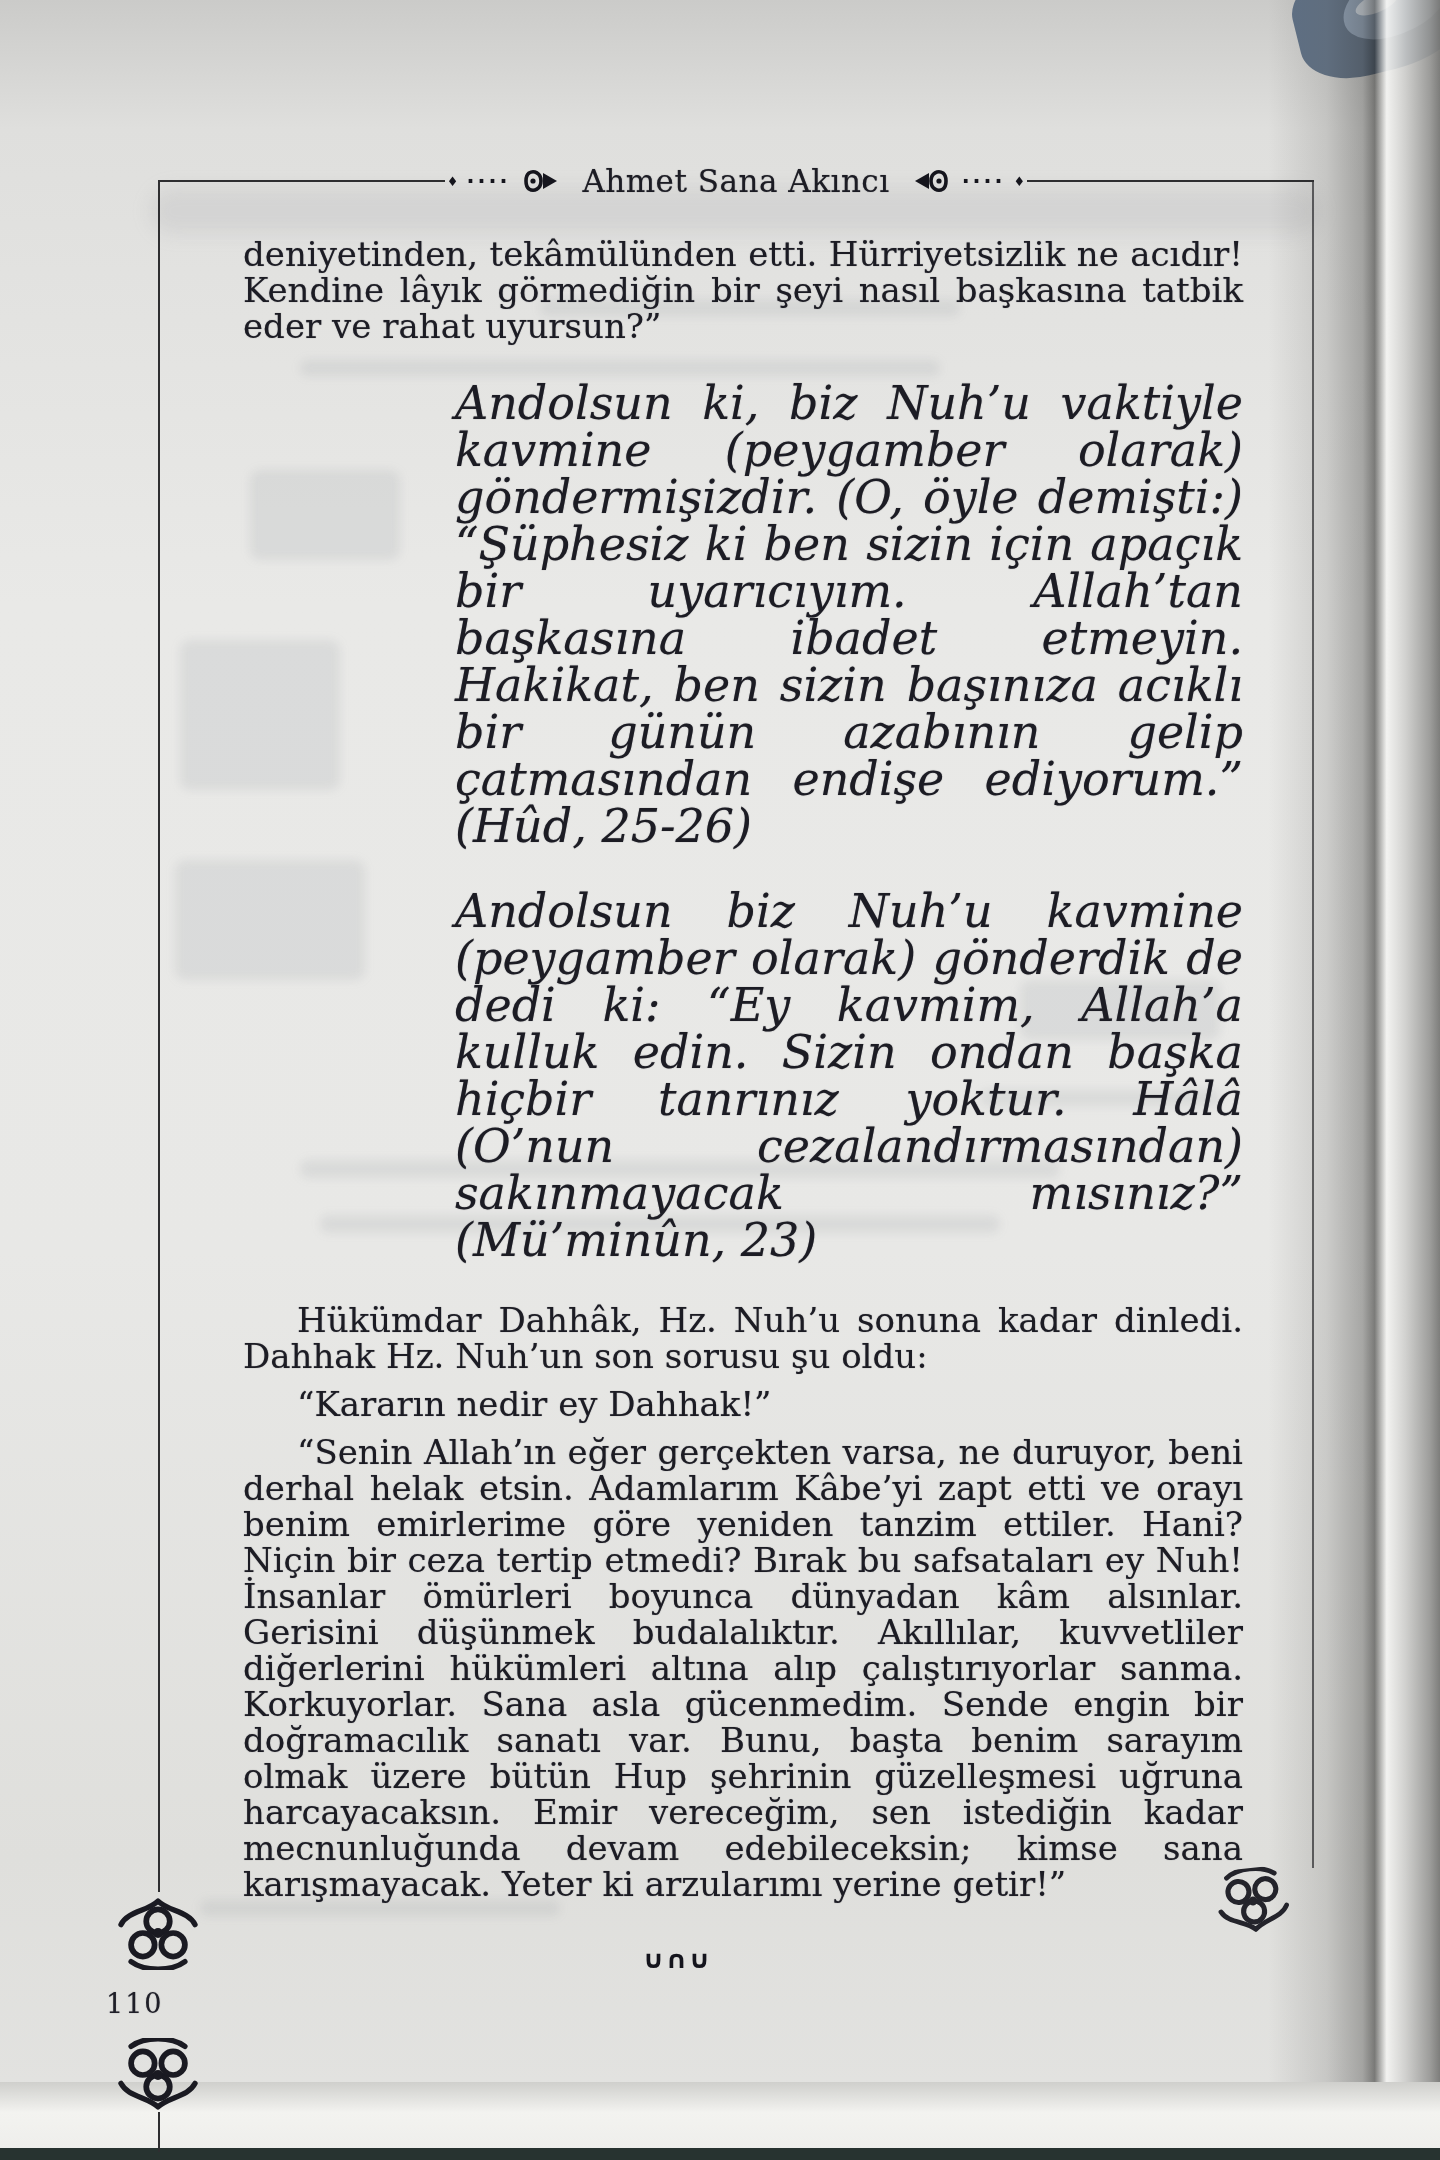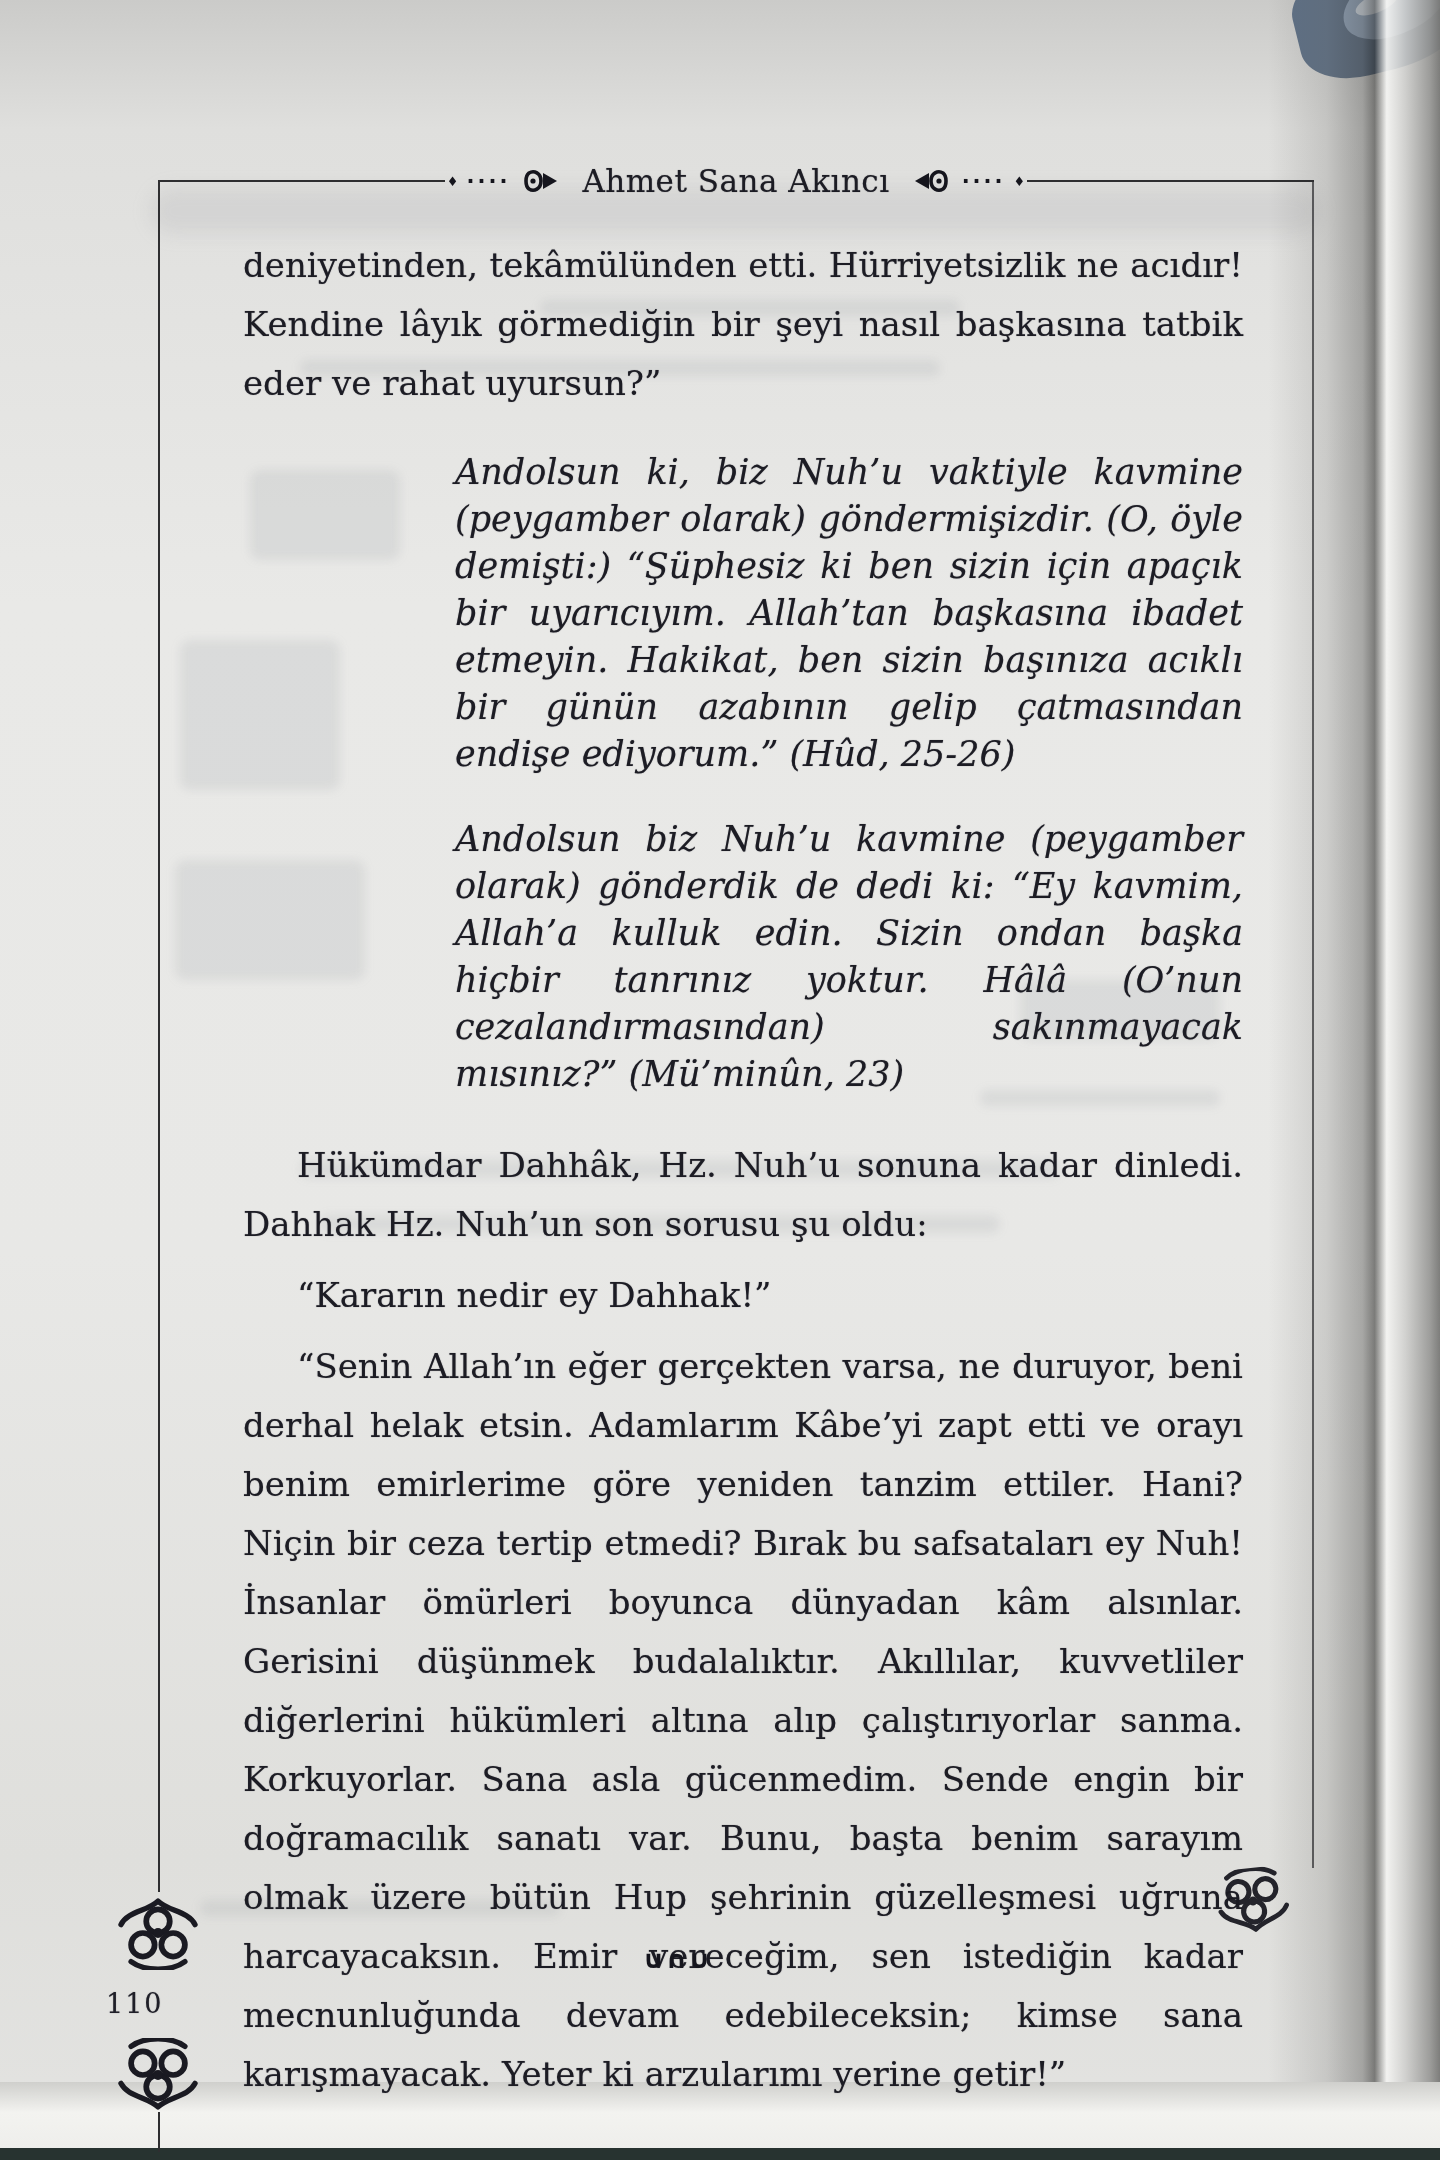--- a/index.html
+++ b/index.html
@@ -41,24 +41,24 @@
   .rule{flex:1;height:2px;background:#2e2e30;}
   .hdr-dots{font-family:"DejaVu Sans","Liberation Sans",sans-serif;font-weight:bold;
     font-size:21px;letter-spacing:3px;color:#15151d;padding:0 6px;white-space:nowrap;}
   .hdr-diamond{font-size:13px;color:#15151d;padding:0 2px;}
   .hdr-arrow{width:34px;height:28px;flex:none;margin:0 8px;}
   .hdr-arrow.flip{transform:scaleX(-1);}
   .page-title{font-size:31px;letter-spacing:.5px;padding:0 16px;white-space:nowrap;
     text-shadow:0 0 1px rgba(22,22,30,.55);}
   
   .text-col{position:absolute;left:243px;width:1000px;top:236px;}
-  .text-col p{margin:0 0 12px;font-size:34px;line-height:59px;text-align:justify;
+  .text-col p{margin:0 0 12px;font-size:34px;line-height:36px;text-align:justify;
     text-indent:54px;text-shadow:0 0 1px rgba(25,25,35,.5);}
   .text-col p.first{text-indent:0;}
-  .text-col blockquote{margin:36px 0 38px 212px;font-style:italic;font-size:35px;
+  .text-col blockquote{margin:36px 0 38px 212px;font-style:italic;font-size:46px;
     line-height:47px;text-align:justify;text-shadow:0 0 1px rgba(25,25,35,.5);}
   
   .fleuron{position:absolute;width:84px;height:74px;}
   .fleuron svg{width:100%;height:100%;}
   .fleuron-top{left:116px;top:1896px;}
   .fleuron-bottom{left:116px;top:2038px;transform:rotate(180deg);}
   .fleuron-right{left:1216px;top:1868px;width:74px;height:66px;transform:rotate(174deg);opacity:.95;}
   .page-number{position:absolute;left:106px;top:1988px;width:104px;text-align:left;
     font-size:27px;letter-spacing:2px;color:#1f1f28;text-shadow:0 0 1px rgba(25,25,35,.5);}
   .end-flourish{position:absolute;left:592px;top:1944px;width:170px;text-align:center;

